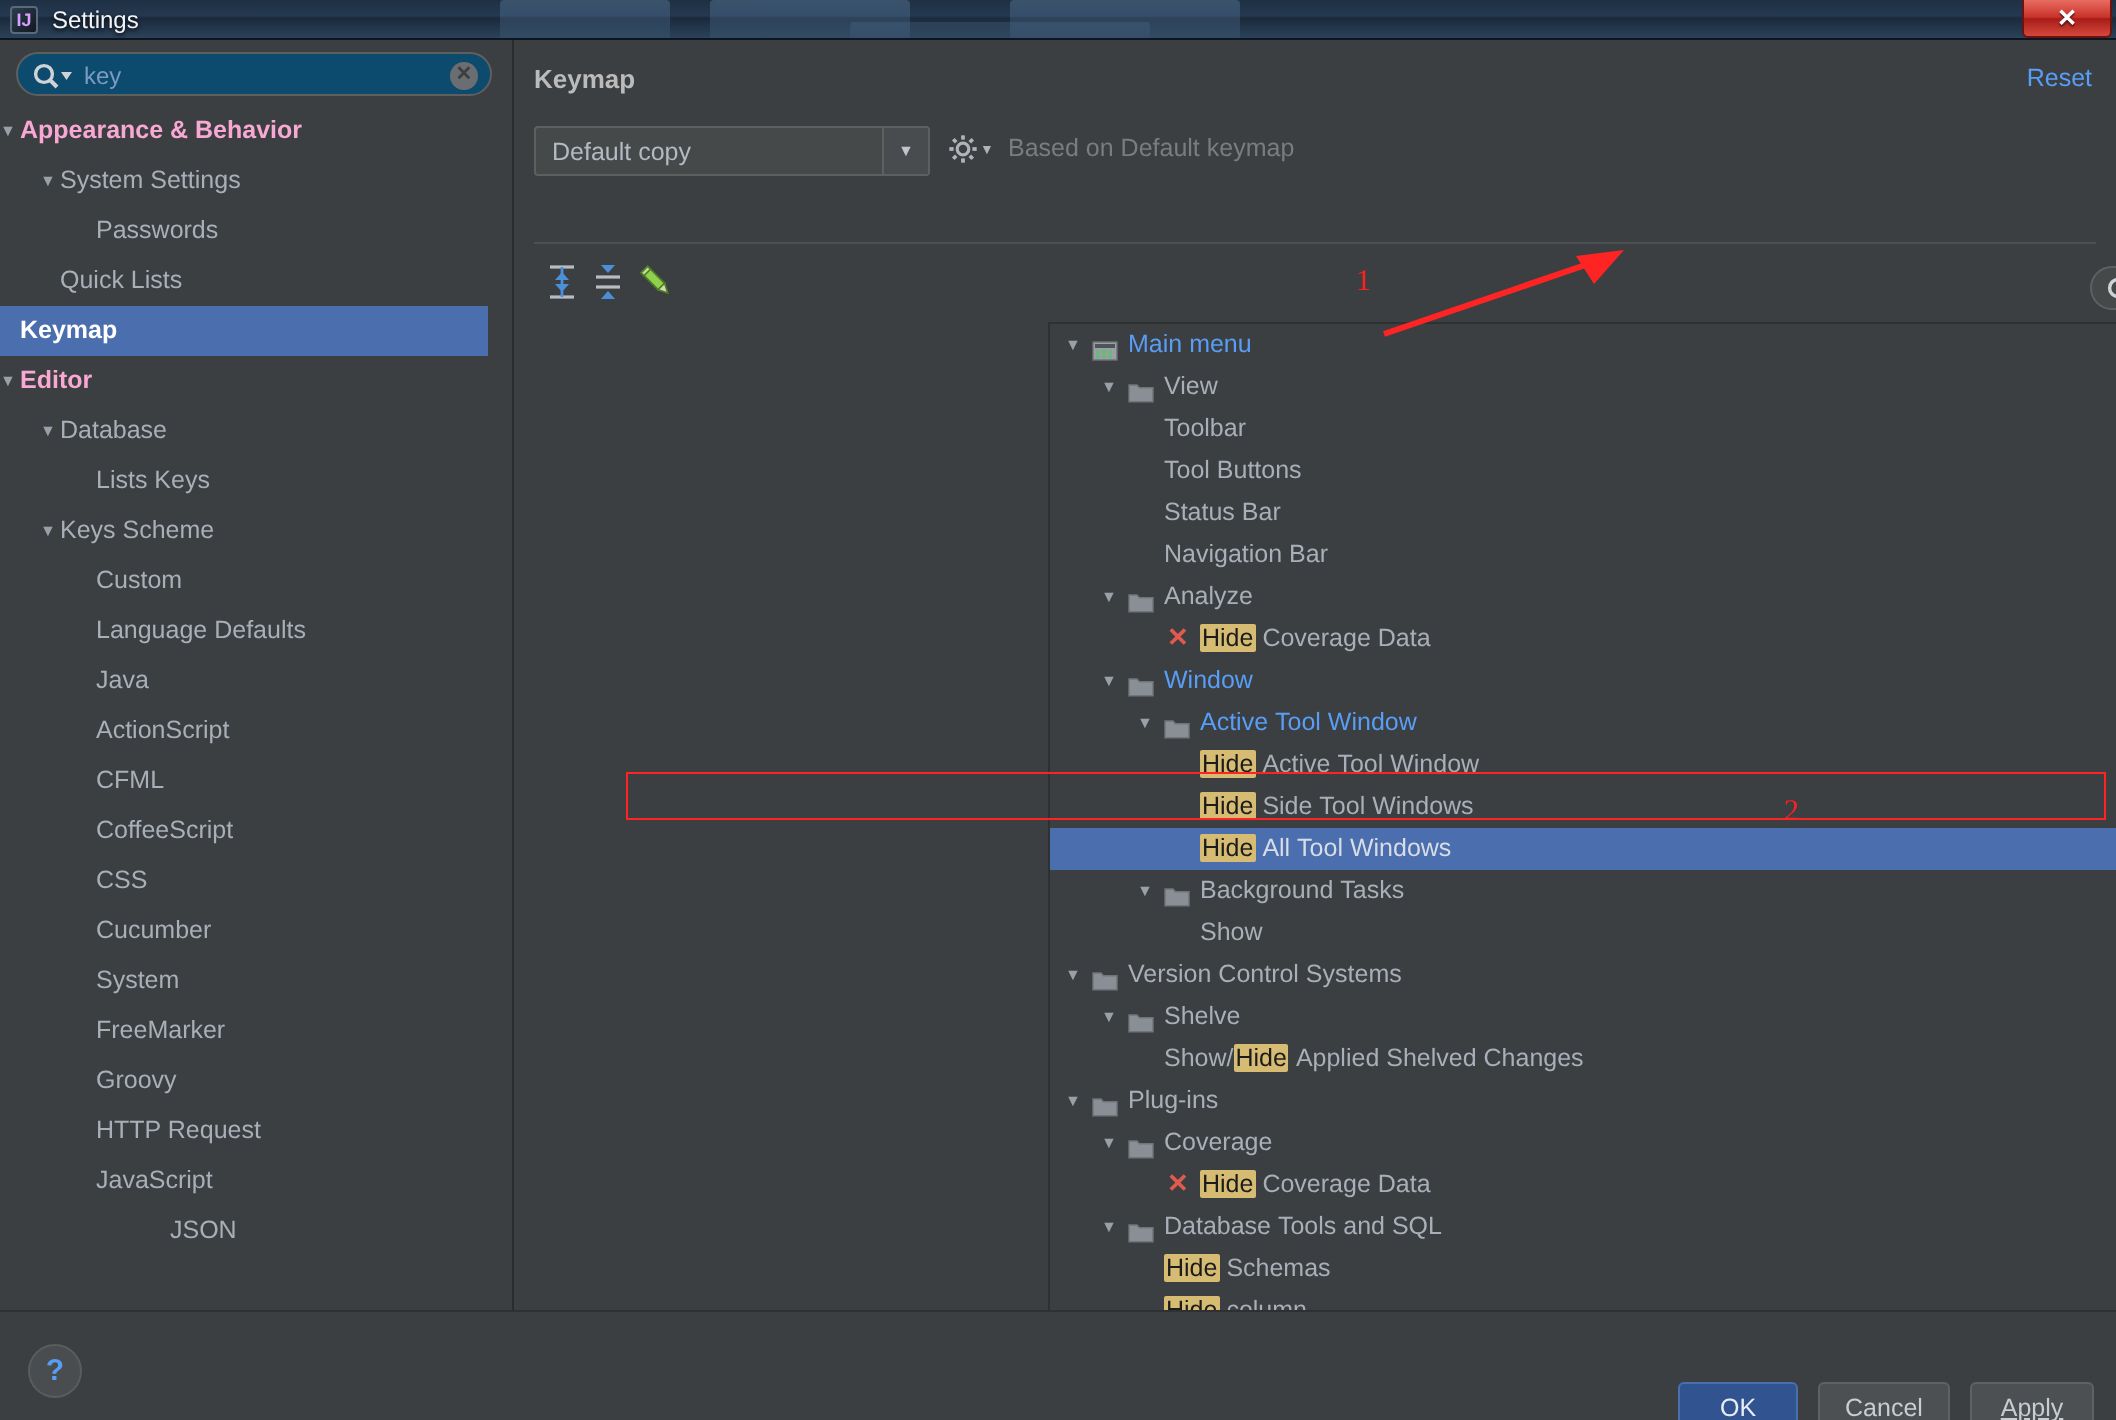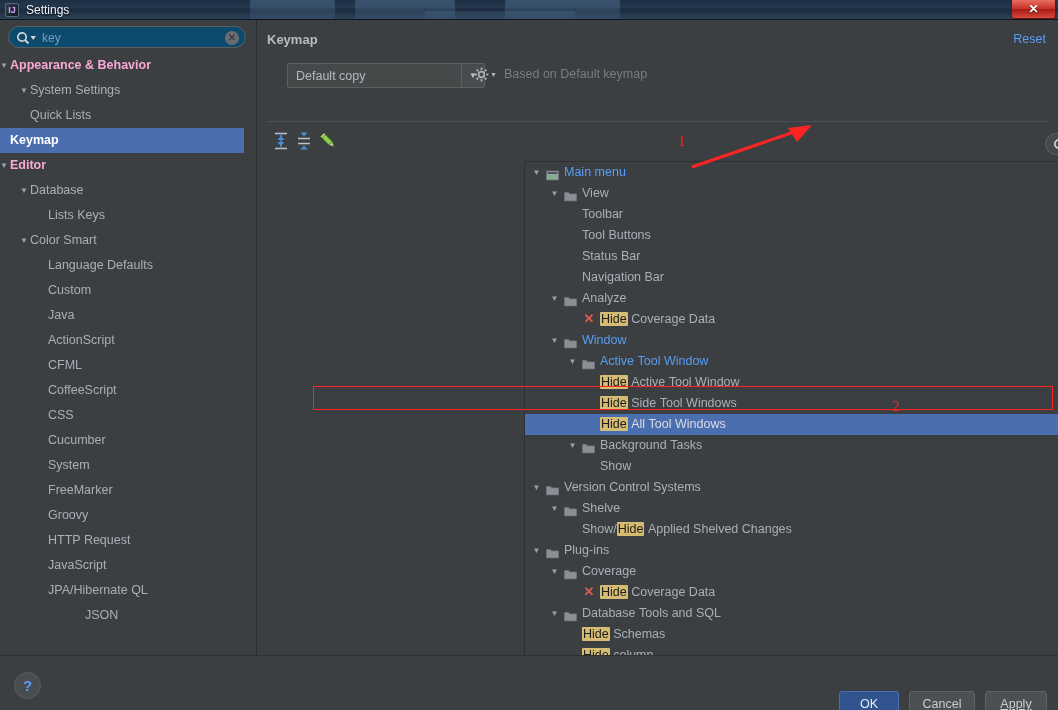--- a/index.html
+++ b/index.html
@@ -102,21 +102,21 @@
     position:absolute;left:258px;top:0;width:800px;height:635px;background:#3c3f41;
   }
   .rp-title{
     position:absolute;left:9px;top:12px;font-size:13px;font-weight:bold;color:#bbbbbb;
   }
   .rp-reset{
     position:absolute;right:12px;top:12px;font-size:12.5px;color:#589df6;
   }
   .combo{
     position:absolute;left:9px;top:43px;width:198px;height:25px;
-    background:#45494a;border:1px solid #5e6060;border-radius:2px;margin-left:20px;
+    background:#45494a;border:1px solid #5e6060;border-radius:2px;
   }
   .combo .ctext{position:absolute;left:8px;top:4px;font-size:12.5px;color:#b4bac2;line-height:17px;}
   .combo .cbtn{
     position:absolute;right:0;top:0;width:23px;height:23px;
     border-left:1px solid #5e6060;background:#484c4e;
     color:#c0c5cb;font-size:8px;text-align:center;line-height:23px;
   }
   .gear{
     position:absolute;left:216px;top:46px;width:22px;height:18px;
     color:#b0b4b8;font-size:14px;line-height:18px;
@@ -211,47 +211,50 @@
       <div class="tree-left" id="left-tree">
           <div class="lrow bold">
             <span class="arrow" style="left: -2px;">▼</span>
             <span class="lbl" style="left: 10px;">Appearance &amp; Behavior</span>
           </div>
           <div class="lrow">
             <span class="arrow" style="left: 18px;">▼</span>
             <span class="lbl" style="left: 30px;">System Settings</span>
           </div>
           <div class="lrow">
+            <span class="lbl" style="left: 48px;">Passwords</span>
+          </div>
+          <div class="lrow">
             <span class="lbl" style="left: 30px;">Quick Lists</span>
           </div>
           <div class="lrow sel bold">
             <span class="lbl" style="left: 10px;">Keymap</span>
           </div>
           <div class="lrow bold">
             <span class="arrow" style="left: -2px;">▼</span>
             <span class="lbl" style="left: 10px;">Editor</span>
           </div>
           <div class="lrow">
             <span class="arrow" style="left: 18px;">▼</span>
             <span class="lbl" style="left: 30px;">Database</span>
           </div>
           <div class="lrow">
             <span class="lbl" style="left: 48px;">Lists Keys</span>
           </div>
           <div class="lrow">
             <span class="arrow" style="left: 18px;">▼</span>
-            <span class="lbl" style="left: 30px;">Color Smart</span>
+            <span class="lbl" style="left: 30px;">Keys Scheme</span>
+          </div>
+          <div class="lrow">
+            <span class="lbl" style="left: 48px;">Custom</span>
           </div>
           <div class="lrow">
             <span class="lbl" style="left: 48px;">Language Defaults</span>
           </div>
           <div class="lrow">
-            <span class="lbl" style="left: 48px;">Custom</span>
-          </div>
-          <div class="lrow">
             <span class="lbl" style="left: 48px;">Java</span>
           </div>
           <div class="lrow">
             <span class="lbl" style="left: 48px;">ActionScript</span>
           </div>
           <div class="lrow">
             <span class="lbl" style="left: 48px;">CFML</span>
           </div>
           <div class="lrow">
             <span class="lbl" style="left: 48px;">CoffeeScript</span>
@@ -269,23 +272,20 @@
             <span class="lbl" style="left: 48px;">FreeMarker</span>
           </div>
           <div class="lrow">
             <span class="lbl" style="left: 48px;">Groovy</span>
           </div>
           <div class="lrow">
             <span class="lbl" style="left: 48px;">HTTP Request</span>
           </div>
           <div class="lrow">
             <span class="lbl" style="left: 48px;">JavaScript</span>
-          </div>
-          <div class="lrow">
-            <span class="lbl" style="left: 48px;">JPA/Hibernate QL</span>
           </div>
           <div class="lrow">
             <span class="lbl" style="left: 48px; margin-left: 37px;">JSON</span>
           </div>
         </div>
 
       <div class="lscroll-track">
         <div class="lscroll-thumb" style="top:24px;height:246px;"></div>
       </div>
       <div class="vsep"></div>

